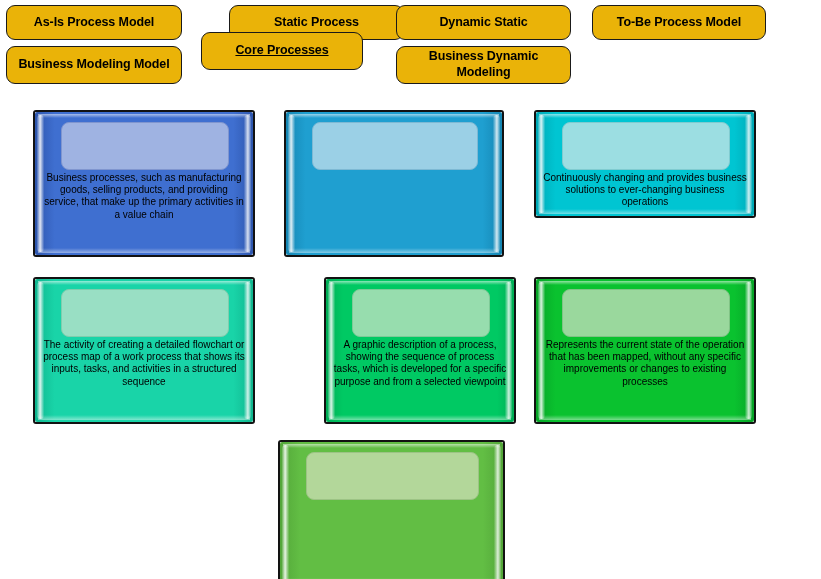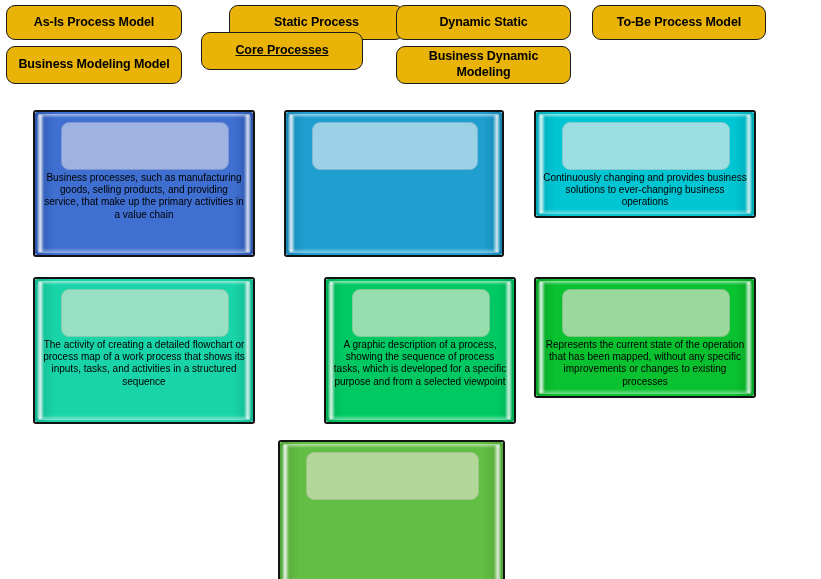--- a/index.html
+++ b/index.html
@@ -178,21 +178,21 @@
     <div class="card" style="left: 292px; top: 277px; width: 192px; height: 147px; margin-left: 32px;">
       <div class="face" style="background: linear-gradient(to right, rgb(0, 173, 85) 0%, rgb(0, 201, 99) 9%, rgb(0, 201, 99) 91%, rgb(0, 173, 85) 100%);"></div>
       <div class="bevel-t"></div>
       <div class="bevel-l"></div>
       <div class="bevel-r"></div>
       <div class="bevel-b"></div>
       <div class="panel" style="background: rgb(151, 221, 174); border: 1px solid rgb(125, 202, 151);"></div>
       <div class="card-text">A graphic description of a process, showing the sequence of process tasks, which is developed for a specific purpose and from a selected viewpoint</div>
     </div>
 
-    <div class="card" style="left: 534px; top: 277px; width: 222px; height: 121px;">
+    <div class="card" style="left: 534px; top: 277px; width: 222px; height: 147px;">
       <div class="face" style="background: linear-gradient(to right, rgb(7, 164, 39) 0%, rgb(10, 194, 47) 9%, rgb(10, 194, 47) 91%, rgb(7, 164, 39) 100%);"></div>
       <div class="bevel-t"></div>
       <div class="bevel-l"></div>
       <div class="bevel-r"></div>
       <div class="bevel-b"></div>
       <div class="panel" style="background: rgb(154, 216, 157); border: 1px solid rgb(128, 195, 133);"></div>
       <div class="card-text">Represents the current state of the operation that has been mapped, without any specific improvements or changes to existing processes</div>
     </div>
 
     <div class="card" style="left: 278px; top: 440px; width: 227px; height: 147px;">

